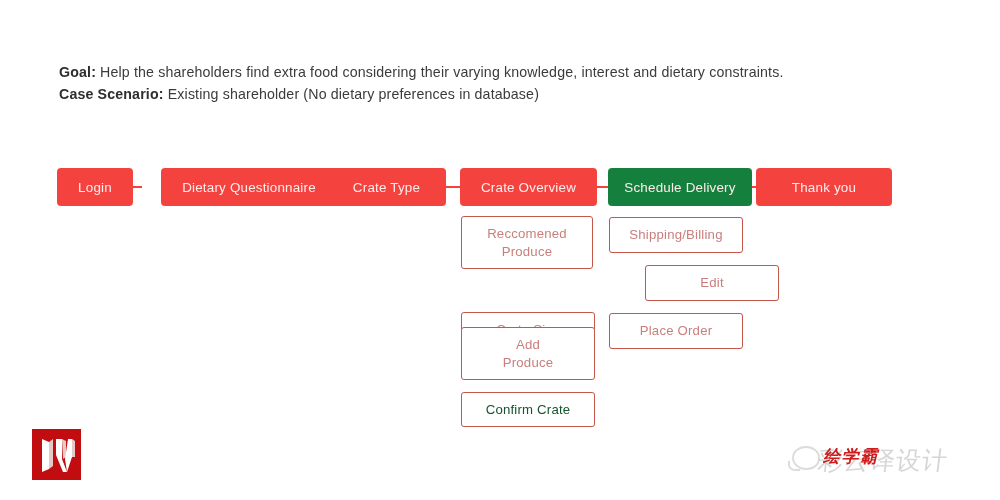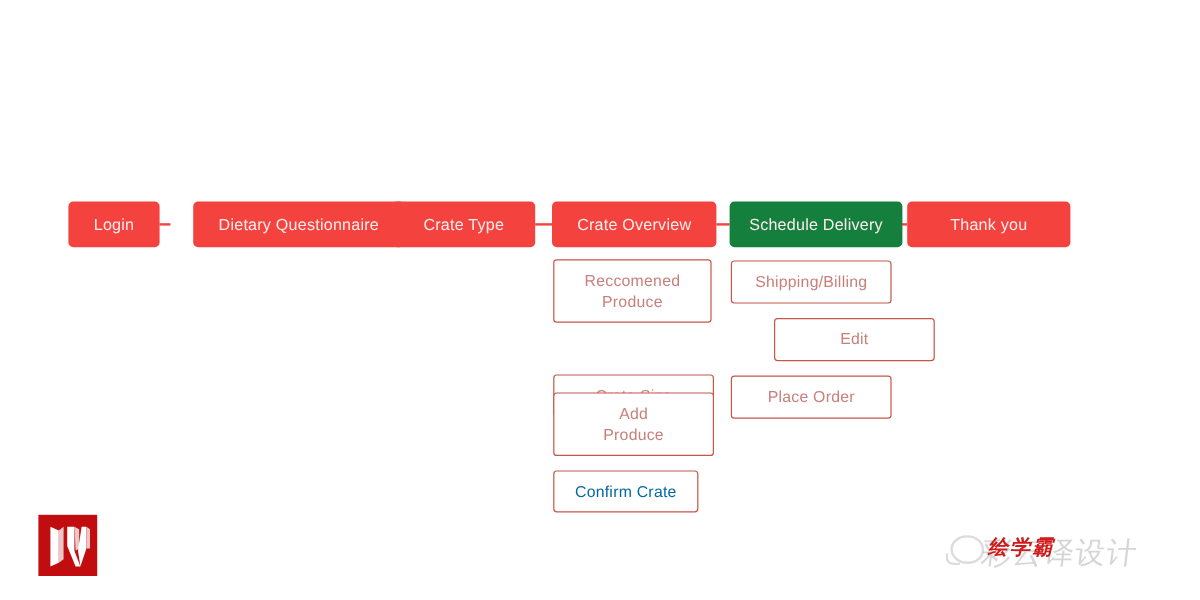--- a/index.html
+++ b/index.html
@@ -144,20 +144,22 @@
     letter-spacing: 1.5px;
     font-family: "DejaVu Sans", sans-serif;
     white-space: nowrap;
     font-style: italic;
   }
 </style>
 </head>
 <body>
 
 <div id="brief">
+    <div class="brief-line"><span class="brief-label">Goal:</span><span> Help the shareholders find extra food considering their varying knowledge, interest and dietary constraints.</span></div>
+    <div class="brief-line"><span class="brief-label">Case Scenario:</span><span> Existing shareholder (No dietary preferences in database)</span></div>
   </div>
 
 <div id="flow-row">
     <div class="connector" style="left: 76px; width: 9px; background: rgb(244, 67, 63);"></div>
     <div class="connector" style="left: 261px; width: 9px; background: rgb(244, 67, 63);"></div>
     <div class="connector" style="left: 389px; width: 14px; background: rgb(244, 67, 63);"></div>
     <div class="connector" style="left: 540px; width: 11px; background: rgb(244, 67, 63);"></div>
     <div class="connector" style="left: 687px; width: 12px; background: rgb(244, 67, 63);"></div>
     <div class="flow-node" style="left: 0px; width: 76px; background: rgb(244, 67, 63); color: rgb(253, 236, 235);">
       <span>Login</span>
@@ -189,21 +191,21 @@
       <div>
         <span>Crate Size</span>
       </div>
     </div>
     <div class="sub-box" style="left: 461px; top: 327px; width: 134px; height: 53px; border-color: rgb(196, 86, 74); color: rgb(201, 127, 124);">
       <div>
         <span>Add</span>
         <span>Produce</span>
       </div>
     </div>
-    <div class="sub-box" style="left: 461px; top: 392px; width: 121px; height: 35px; border-color: rgb(196, 86, 74); color: #0369a1;">
+    <div class="sub-box" style="left: 461px; top: 392px; width: 134px; height: 35px; border-color: rgb(196, 86, 74); color: #14532d;">
       <div>
         <span>Confirm Crate</span>
       </div>
     </div>
     <div class="sub-box" style="left: 609px; top: 217px; width: 134px; height: 36px; border-color: rgb(196, 86, 74); color: rgb(201, 127, 124);">
       <div>
         <span>Shipping/Billing</span>
       </div>
     </div>
     <div class="sub-box" style="left: 609px; top: 265px; width: 134px; height: 36px; border-color: rgb(196, 86, 74); color: rgb(201, 127, 124); margin-left: 36px;">

